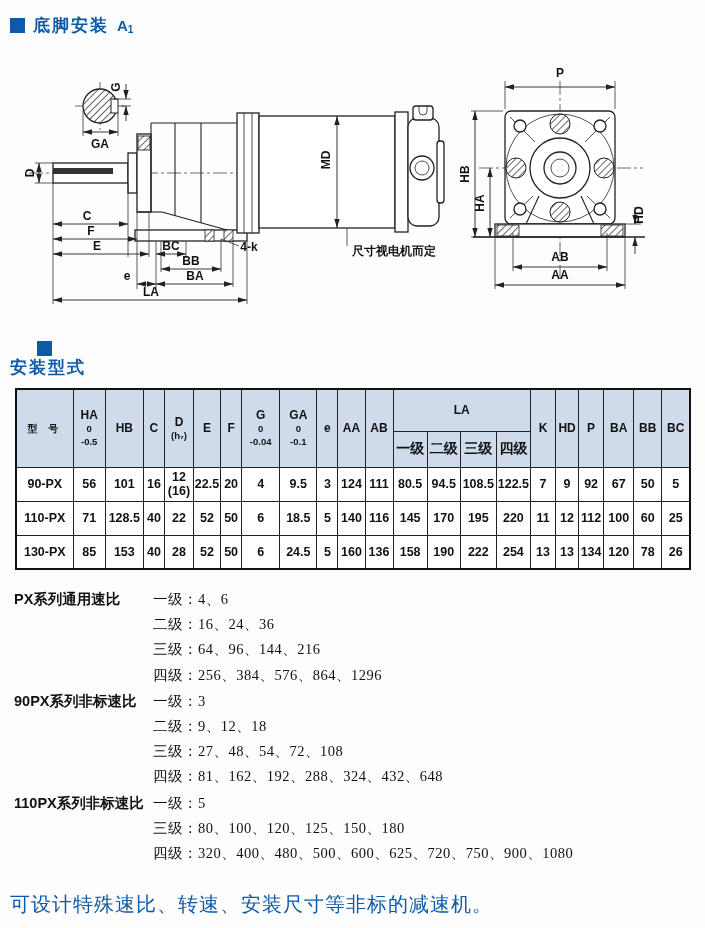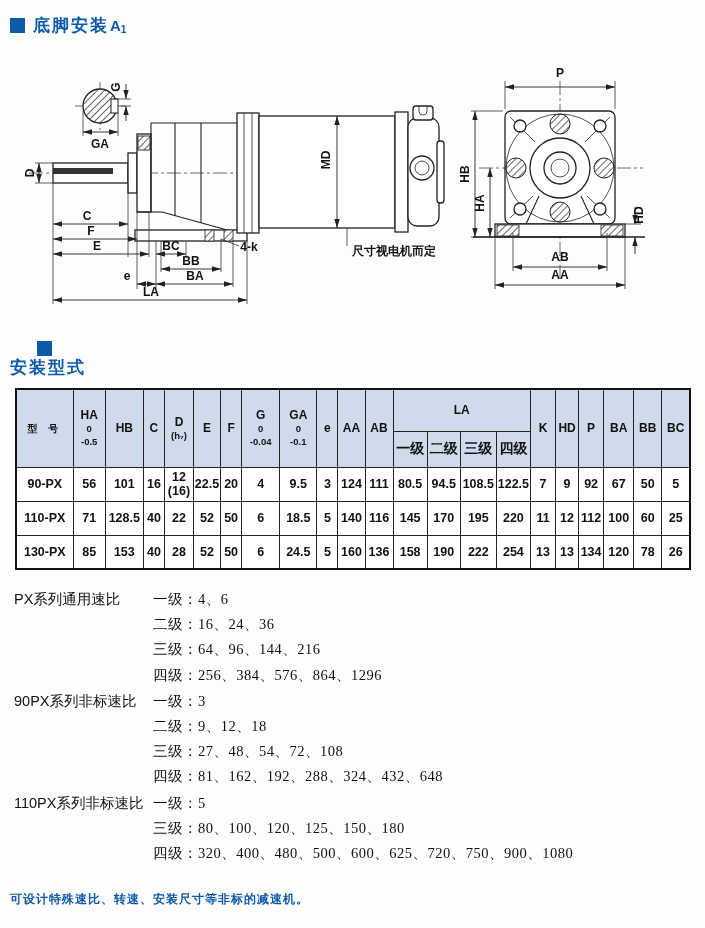--- a/index.html
+++ b/index.html
@@ -1,21 +1,21 @@
 <!DOCTYPE html>
 <html><head>
 <meta charset="utf-8">
 <style>
   html,body{margin:0;padding:0;background:#e8e8e8;}
   .page{position:relative;width:705px;height:928px;background:#fdfdfd;
         font-family:"Liberation Sans","DejaVu Sans",sans-serif;color:#111;overflow:hidden;margin:0 auto;}
   .sec-head{position:absolute;left:10px;display:flex;align-items:center;color:#0c5aa8;font-weight:bold;}
   .sec-head .sq{width:15px;height:15px;background:#0c5aa8;margin-right:8px;flex:0 0 auto;}
   .sec-head .t{font-size:17px;letter-spacing:2px;}
-  .sec-head .code{font-size:15px;margin-left:1px;}
+  .sec-head .code{font-size:15px;margin-left:8px;}
   .sec-head .code .sub{font-size:10px;vertical-align:-2px;}
   #sec1{top:14px;} #sec2{top:341px;flex-direction:column;}
 
   svg.draw{position:absolute;}
   #sideView{left:25px;top:56px;}
   #frontView{left:443px;top:47px;}
   svg text{font-family:"Liberation Sans","DejaVu Sans",sans-serif;font-weight:bold;font-size:12px;fill:#111;}
   .ol{fill:#fff;stroke:#222;stroke-width:1.3;}
   .ln{stroke:#222;stroke-width:1.1;fill:none;}
   .thin{stroke:#222;stroke-width:0.8;fill:none;}
@@ -31,26 +31,26 @@
   .spec thead th{background:#cfdbeb;}
   .spec tbody td{background:#fff;font-size:12.5px;}
   .hname{display:block;line-height:1.25;}
   .tol{display:block;font-size:9.5px;font-weight:bold;line-height:1.3;}
   .modelh{font-size:10px;letter-spacing:4px;}
   td.dcell{white-space:pre-line;line-height:1.15;}
   .lasub{font-size:14px;}
 
   .ratios{position:absolute;left:14px;top:587px;width:685px;}
   .rgroup{display:flex;align-items:flex-start;margin-bottom:1px;}
-  .rlabel{flex:0 0 139px;font-weight:normal;font-size:14.5px;line-height:25.2px;white-space:nowrap;}
+  .rlabel{flex:0 0 139px;font-weight:bold;font-size:14.5px;line-height:25.2px;white-space:nowrap;}
   .rlines{flex:1;font-family:Liberation Serif, serif;}
   .rline{font-size:14.5px;line-height:25.2px;letter-spacing:0.5px;white-space:nowrap;}
 
-  .footer-note{position:absolute;left:10px;top:891px;color:#0c5aa8;font-weight:bold;
-               font-size:12px;letter-spacing:1px;}
+  .footer-note{position:absolute;left:10px;top:891px;color:#0c5aa8;font-weight:normal;
+               font-size:20px;letter-spacing:1px;}
 </style>
 </head>
 <body>
 
 <div class="page">
 
   <div class="sec-head" id="sec1">
     <span class="sq"></span>
     <span class="t">底脚安装</span>
     <span class="code"><span>A</span><span class="sub">1</span></span>

